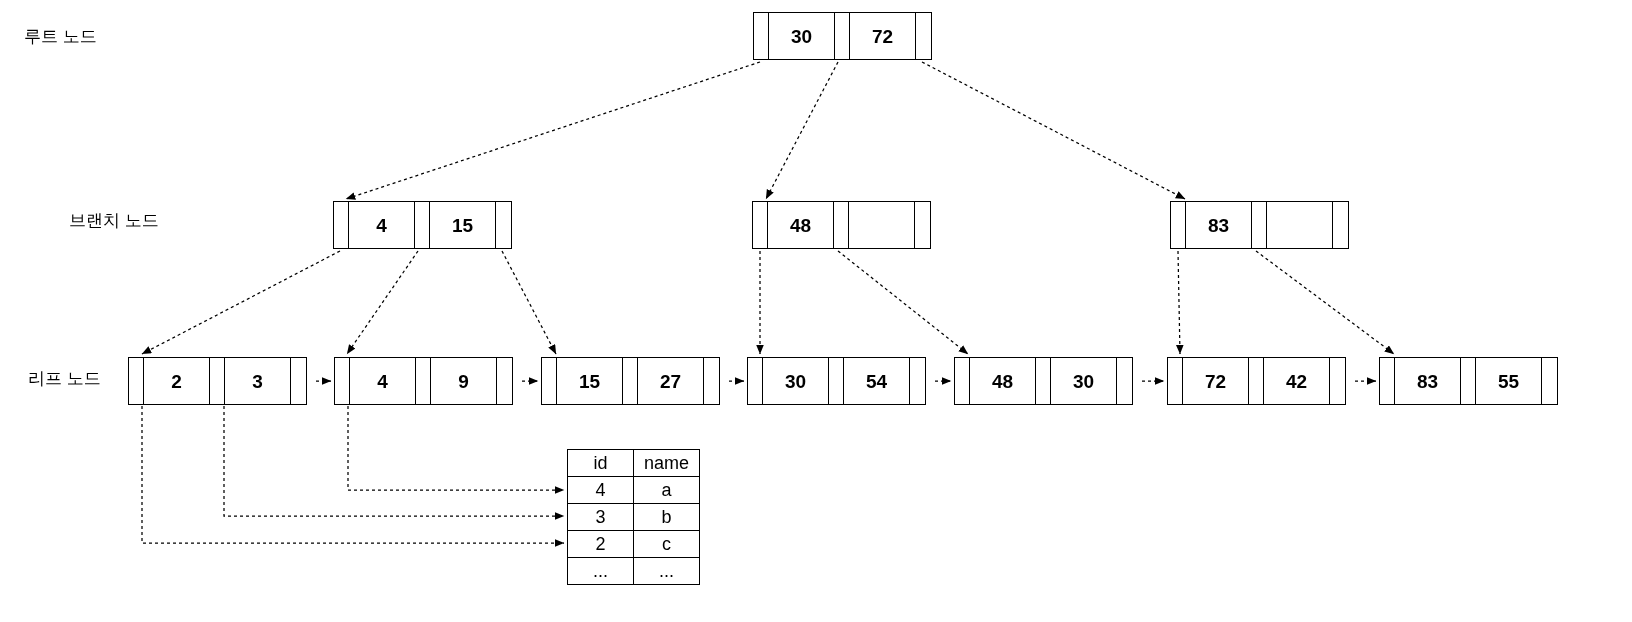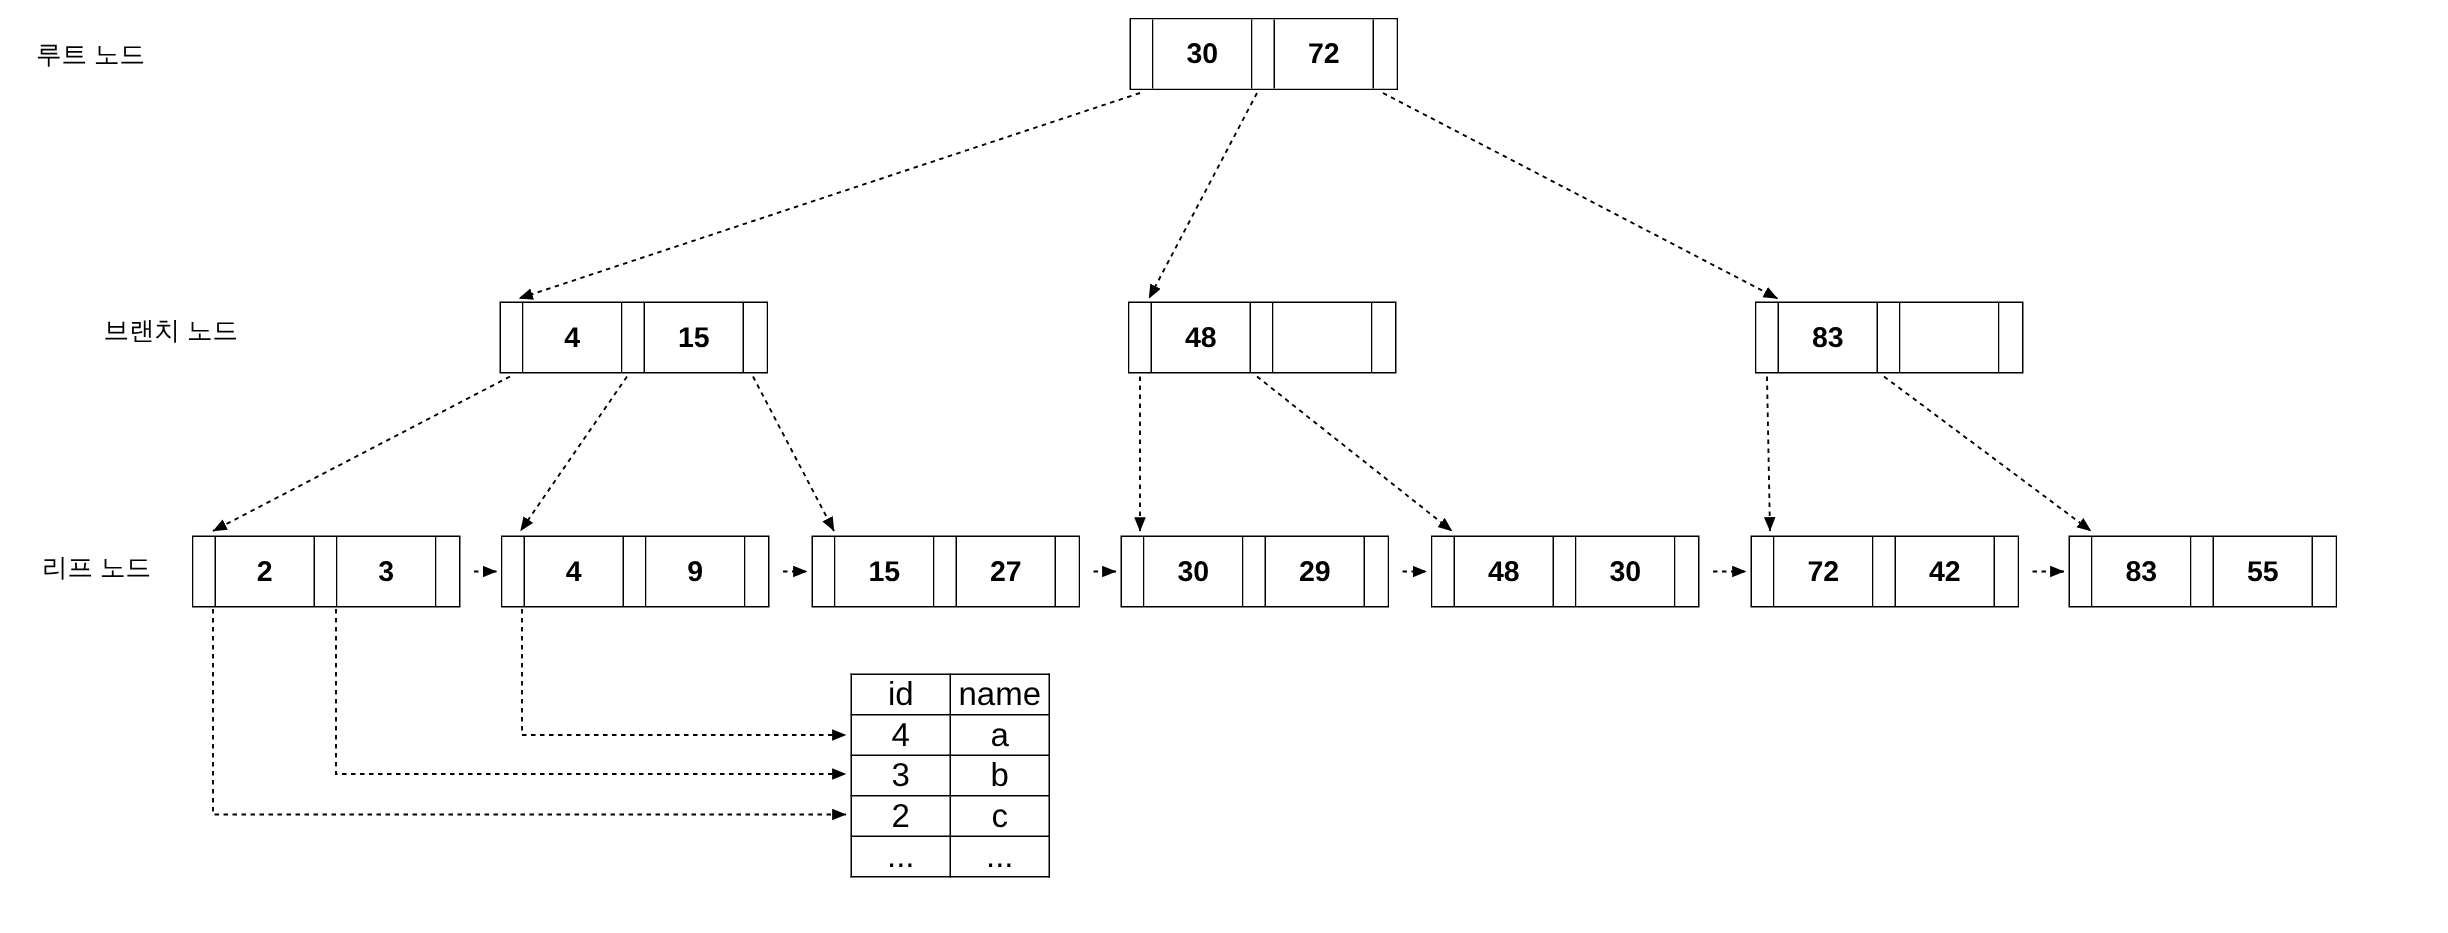--- a/index.html
+++ b/index.html
@@ -62,21 +62,21 @@
     position: absolute;
     border-collapse: collapse;
     background: #fff;
     z-index: 2;
   }
   .rec-table td, .rec-table th {
     border: 1.2px solid #000;
     width: 65px;
     height: 26px;
     text-align: center;
-    font-size: 22px;
+    font-size: 18px;
     font-weight: normal;
     line-height: 1;
     padding: 0;
     background: #fff;
   }
 </style>
 </head>
 <body>
 
 <div id="canvas">
@@ -174,21 +174,21 @@
     <div class="cell key">15</div>
     <div class="cell ptr"></div>
     <div class="cell key">27</div>
     <div class="cell ptr"></div>
   </div>
 
   <div class="node" style="left:747px; top:357px;">
     <div class="cell ptr"></div>
     <div class="cell key">30</div>
     <div class="cell ptr"></div>
-    <div class="cell key">29</div>
+    <div class="cell key">54</div>
     <div class="cell ptr"></div>
   </div>
 
   <div class="node" style="left:954px; top:357px;">
     <div class="cell ptr"></div>
     <div class="cell key">48</div>
     <div class="cell ptr"></div>
     <div class="cell key">30</div>
     <div class="cell ptr"></div>
   </div>

